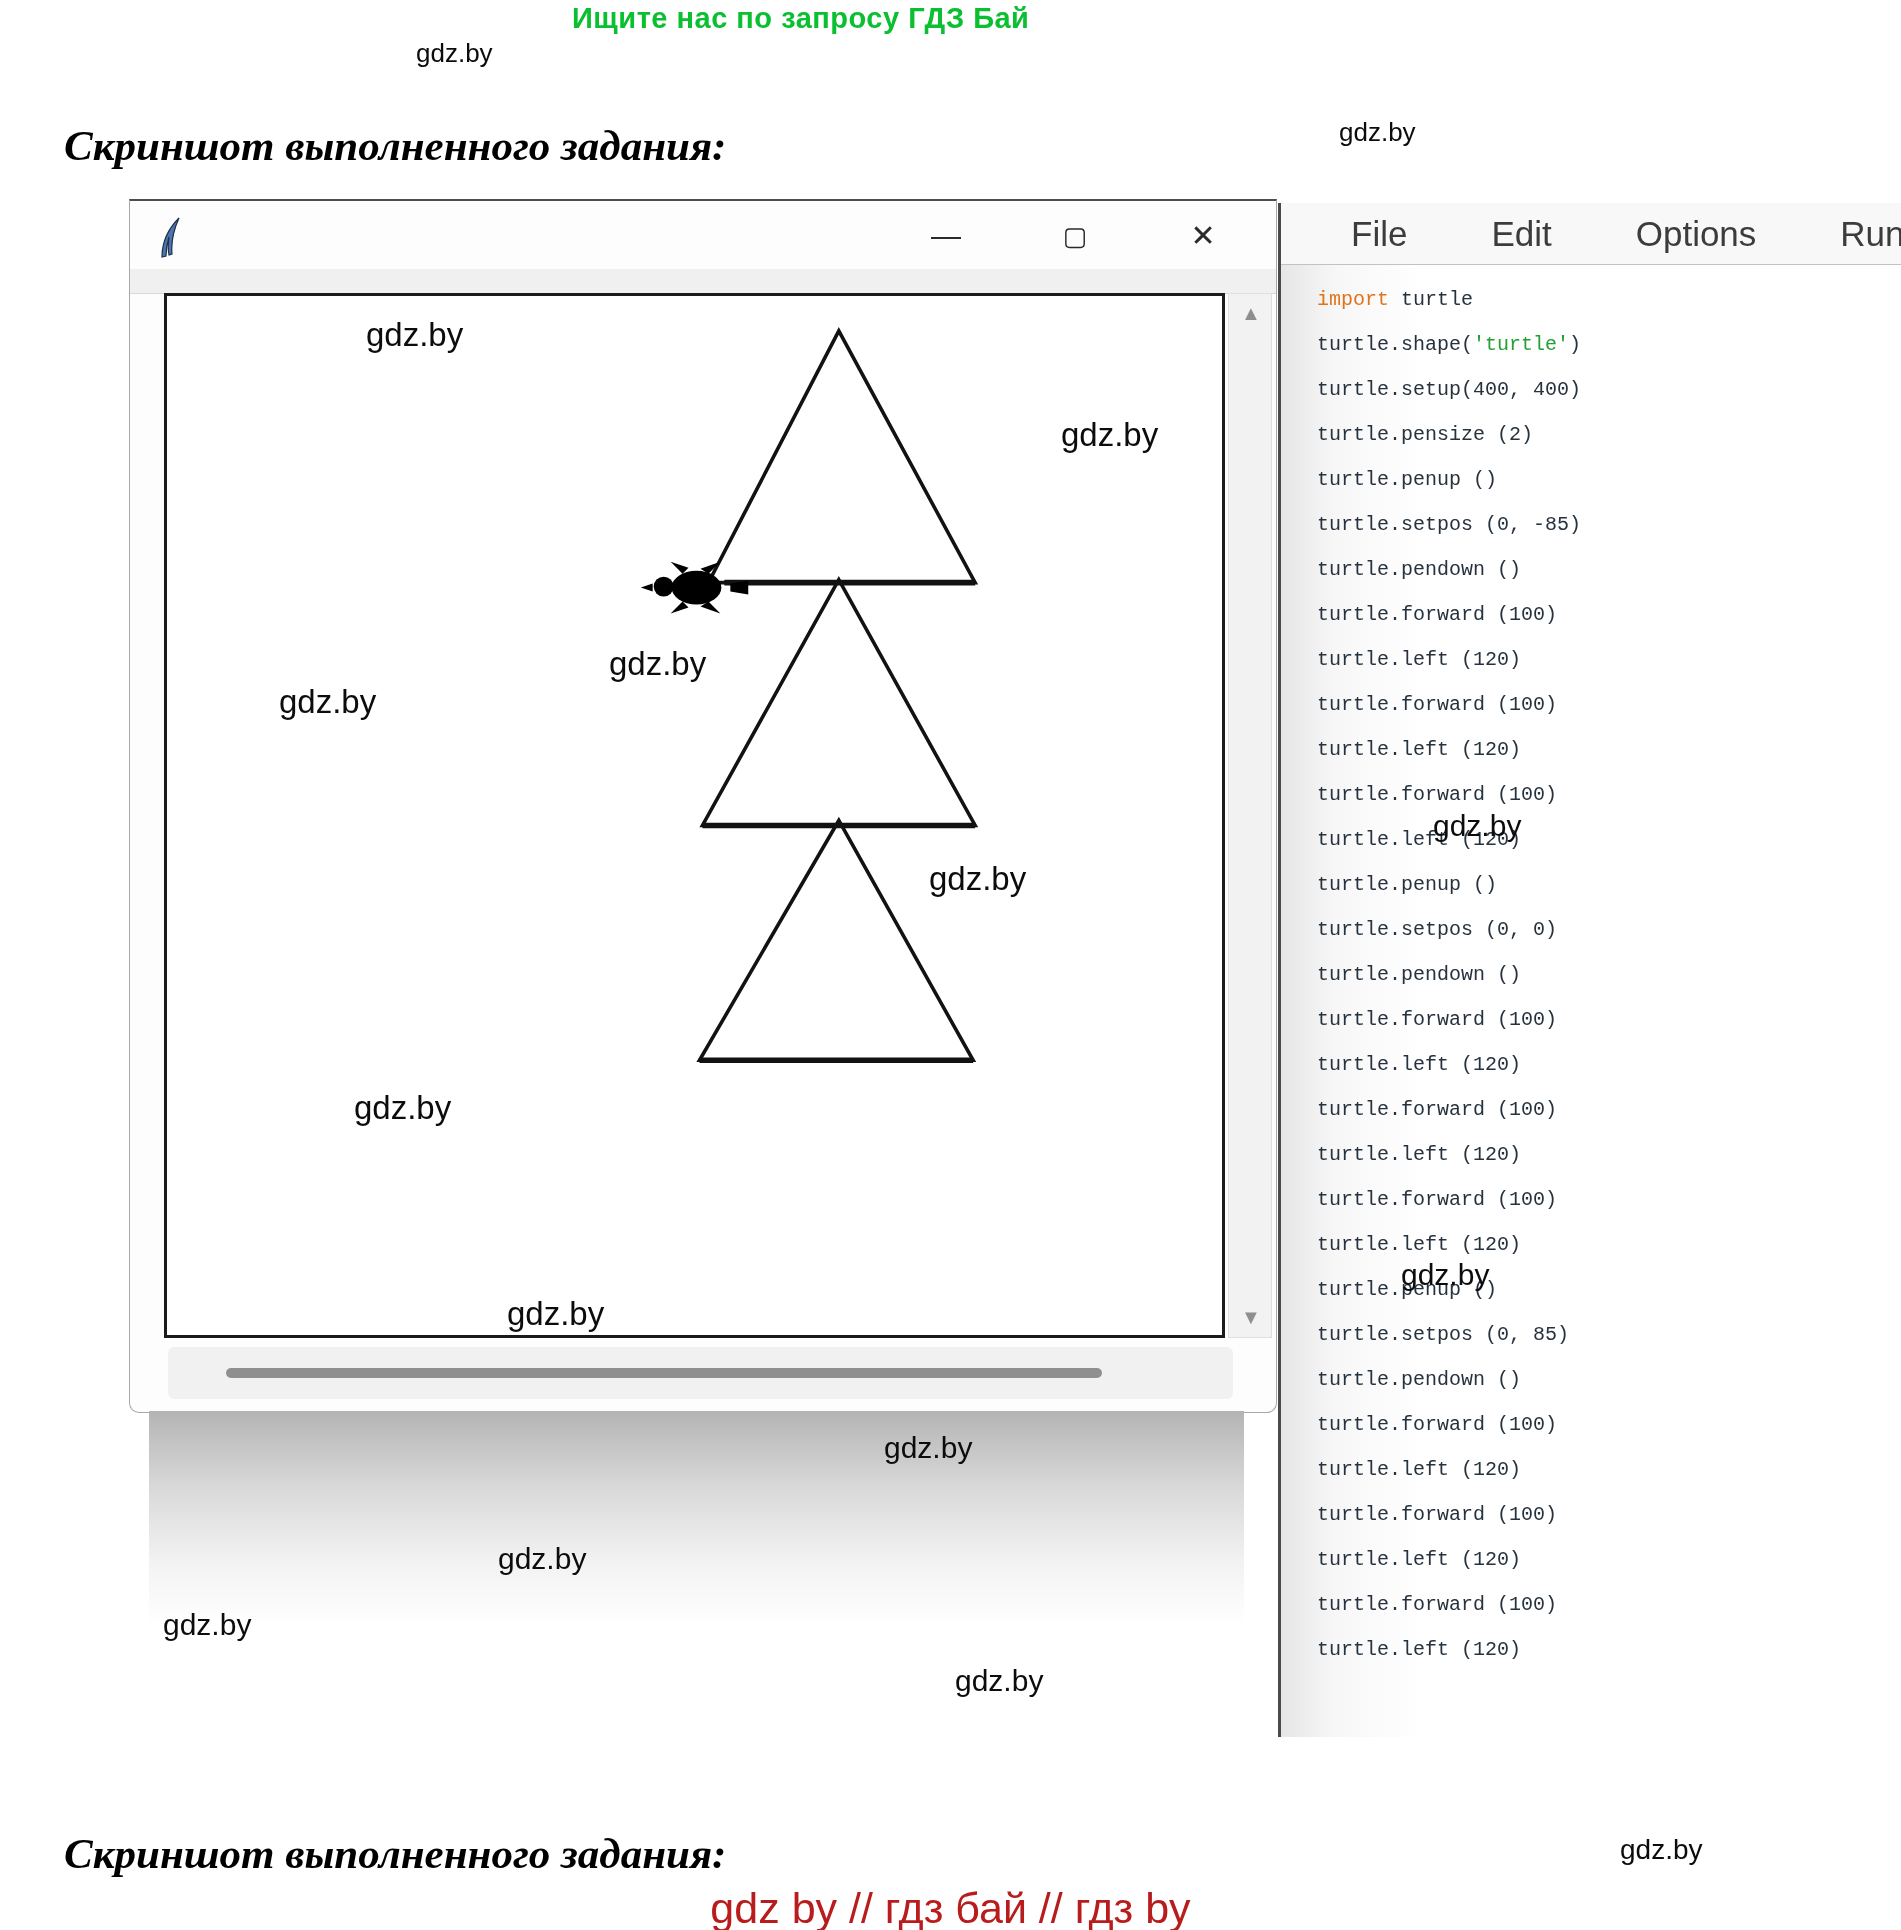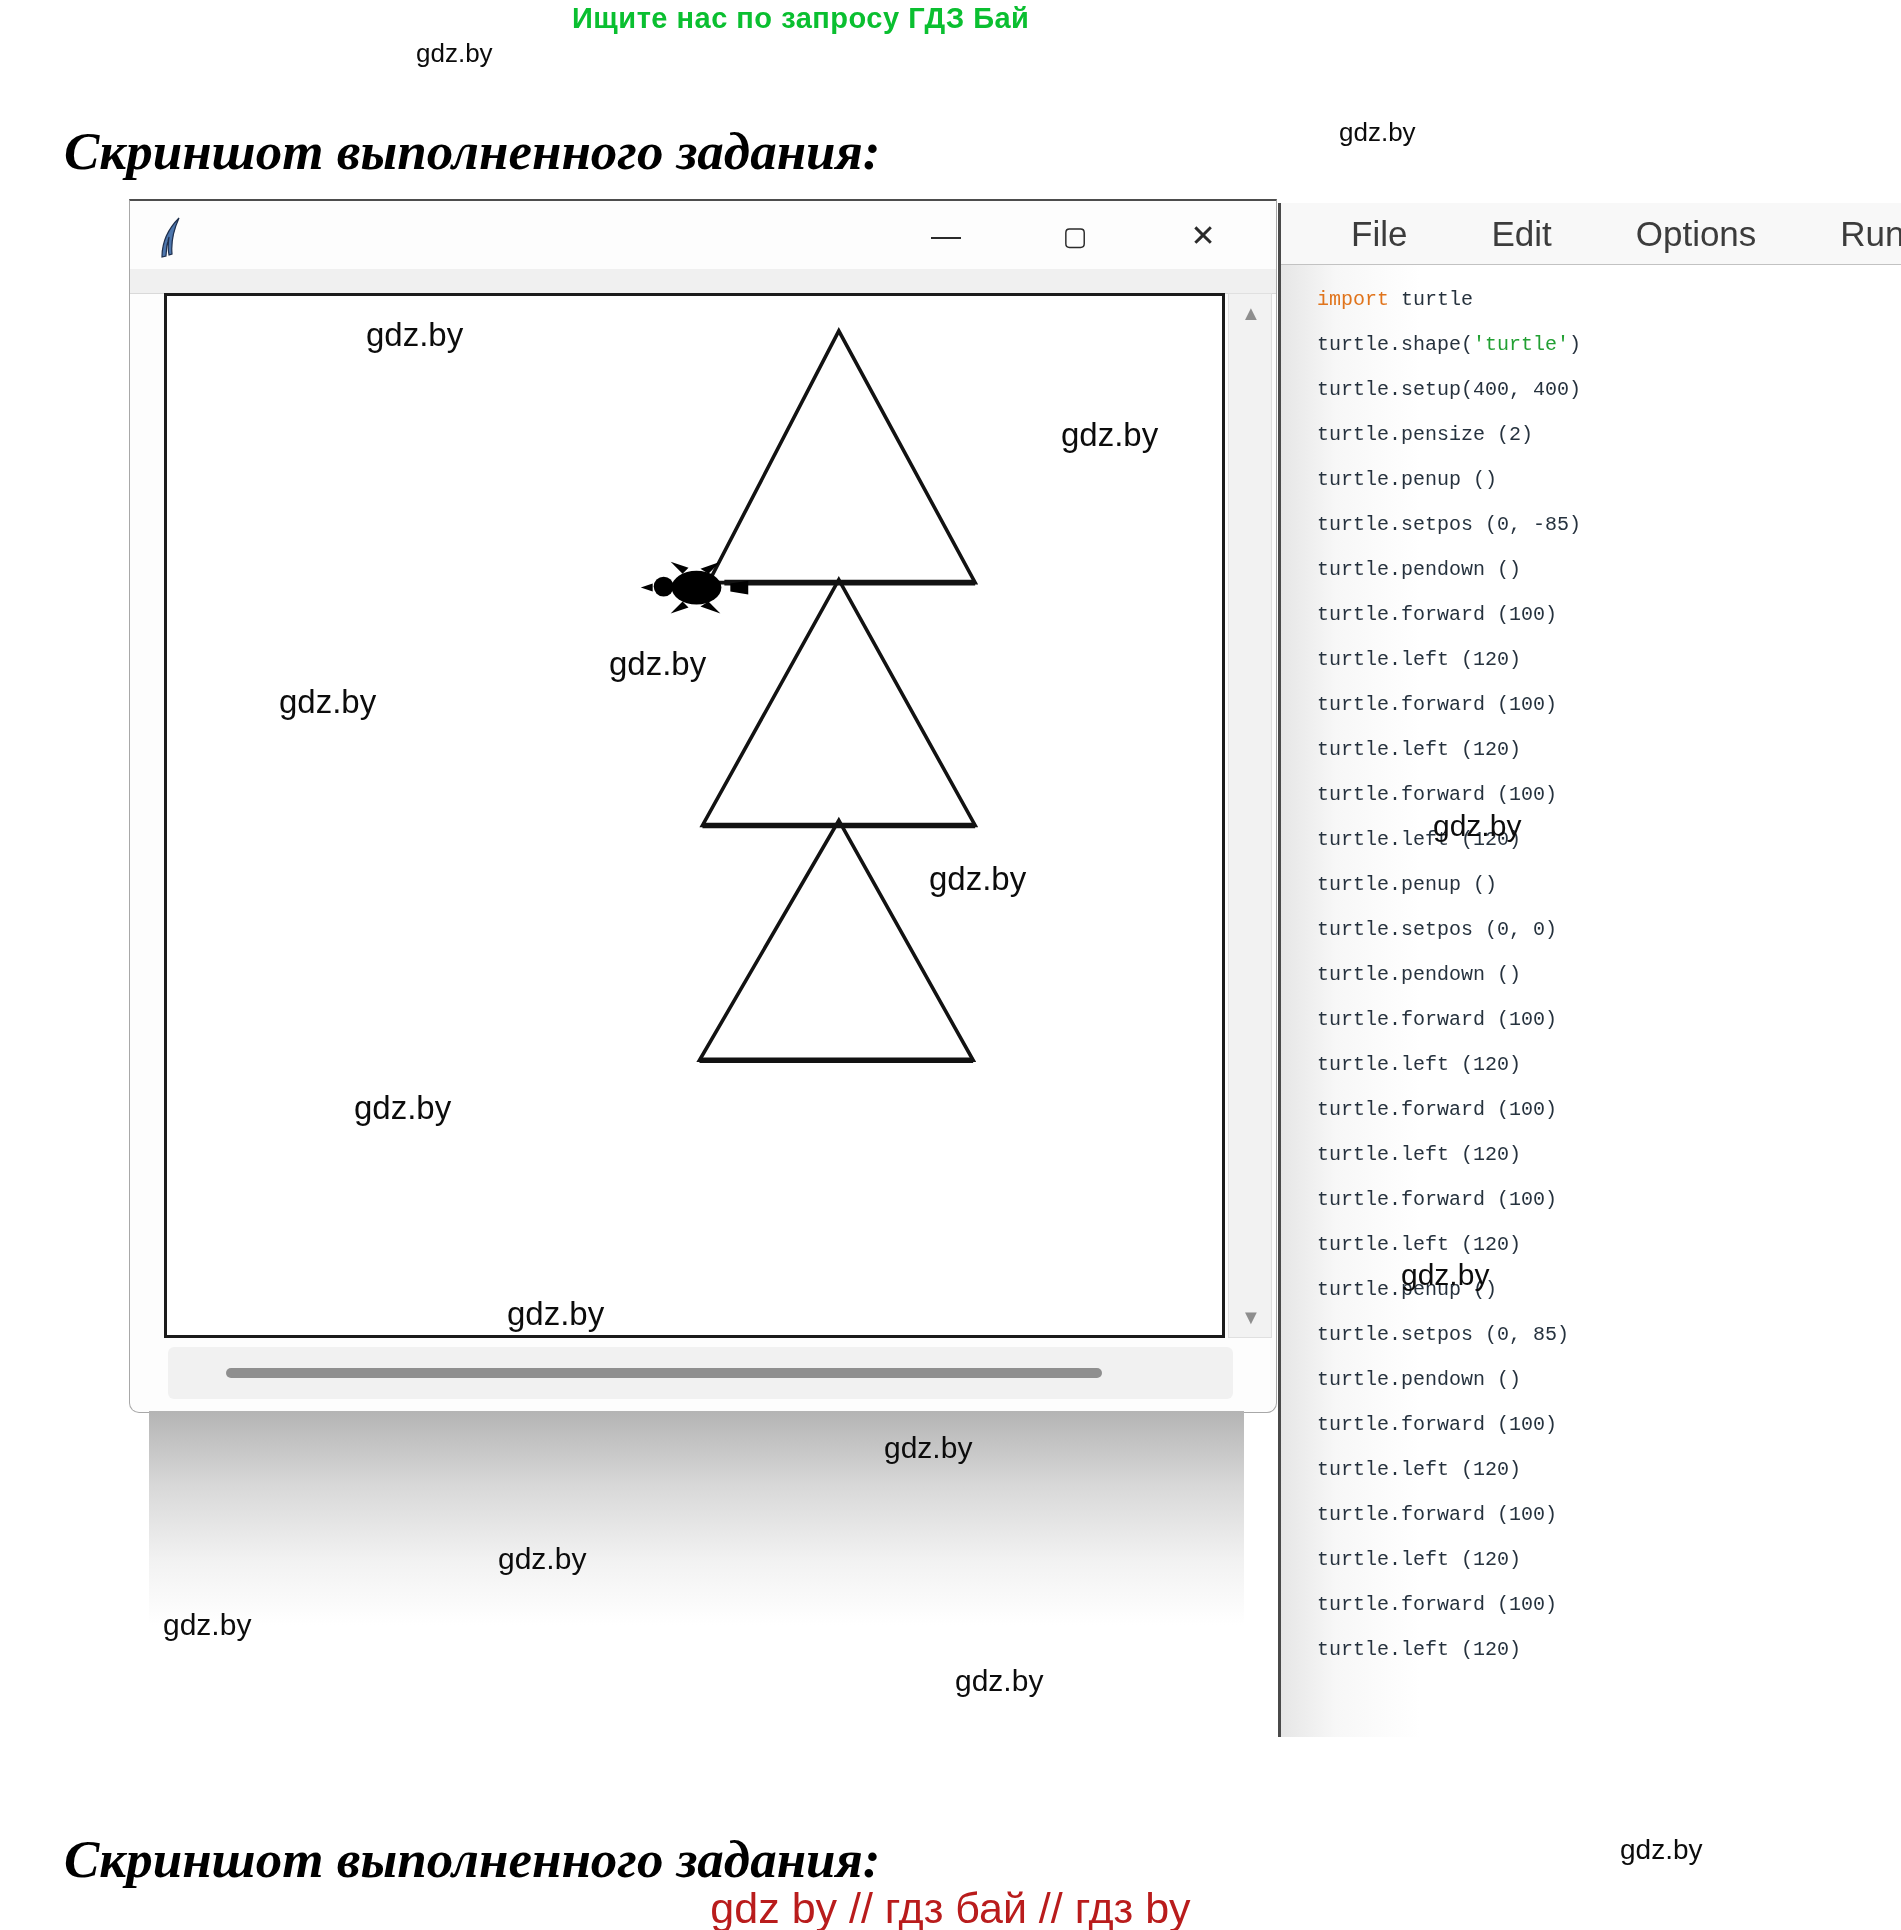--- a/index.html
+++ b/index.html
@@ -3,21 +3,21 @@
 <meta charset="utf-8">
 <style>
   html,body{margin:0;padding:0;background:#ffffff;}
   #page{position:relative;width:1901px;height:1930px;background:#fff;overflow:hidden;
         font-family:"Liberation Sans",sans-serif;text-decoration:underline;}
   .abs{position:absolute;}
   
   #green-header{left:572px;top:2px;font-size:29px;font-weight:600;color:#0abf30;letter-spacing:0.5px;}
   #task-title{left:66px;top:58px;font-family:"Liberation Serif",serif;font-size:47px;color:#000;white-space:nowrap;}
   #task-title b{font-weight:bold;}
-  .caption{font-family:"Liberation Serif",serif;font-style:italic;font-weight:bold;font-size:53px;color:#000;white-space:nowrap;text-align:center;}
+  .caption{font-family:"Liberation Serif",serif;font-style:italic;font-weight:bold;font-size:43px;color:#000;white-space:nowrap;text-align:center;}
   #caption1{left:64px;top:121px;}
   #between-text{left:62px;top:1739px;font-family:"Liberation Serif",serif;font-size:47px;color:#000;white-space:nowrap;}
   #caption2{left:64px;top:1829px;}
   #footer{left:0;top:1884px;width:1901px;text-align:center;font-size:43px;color:#b91c1c;font-weight:500;}
   .wm{position:absolute;color:#0c0c0c;font-family:"Liberation Sans",sans-serif;white-space:nowrap;z-index:40;}
   
   #turtle-window{left:129px;top:199px;width:1146px;height:1211px;background:#fdfdfd;
      border:1px solid #a8a8a8;border-top:2px solid #4d4d4d;border-radius:0 0 10px 10px;}
   #tw-titlebar{left:0;top:0;width:100%;height:68px;background:#fdfdfd;}
   #tw-icon{left:28px;top:16px;width:27px;height:42px;}

